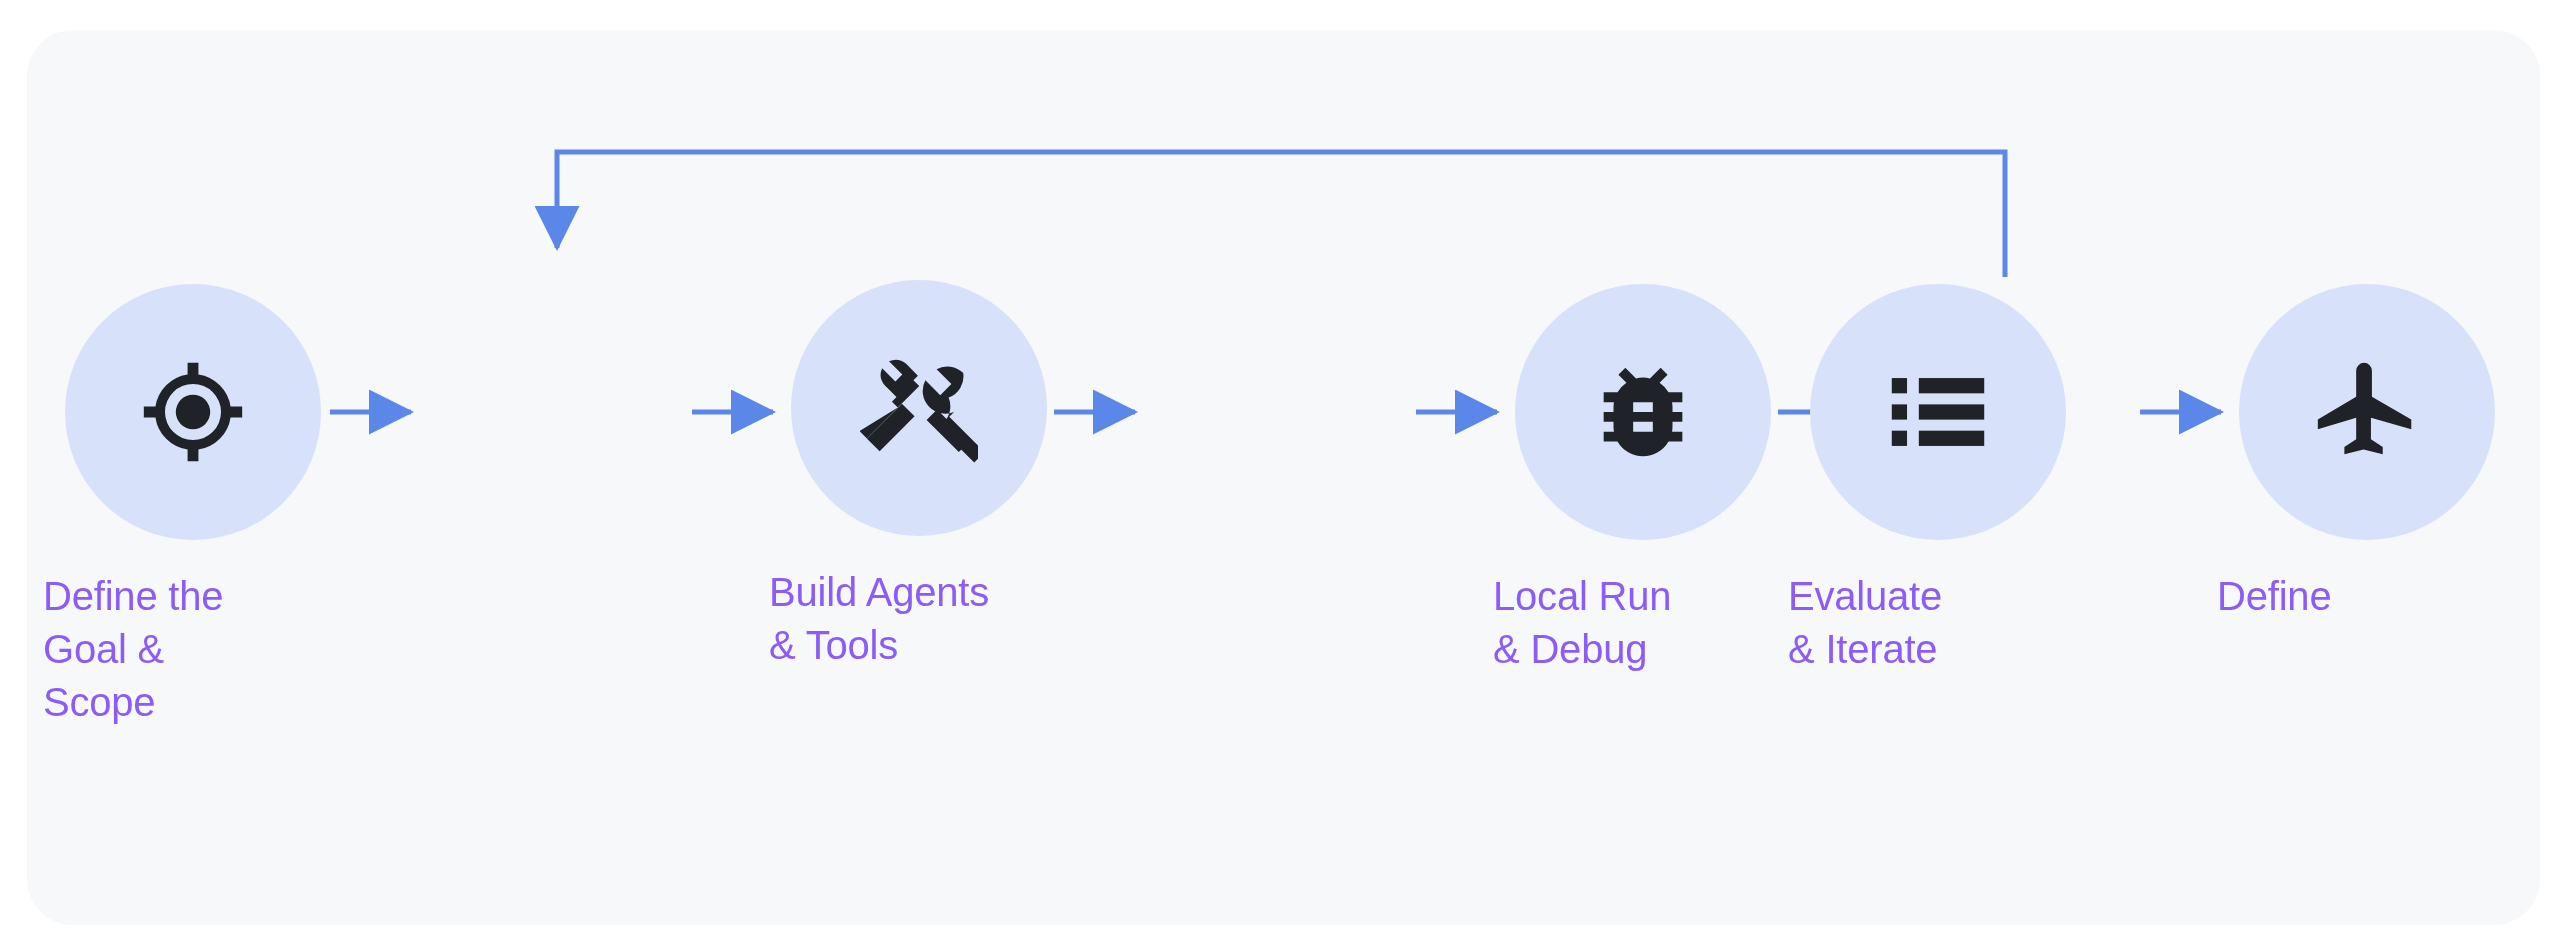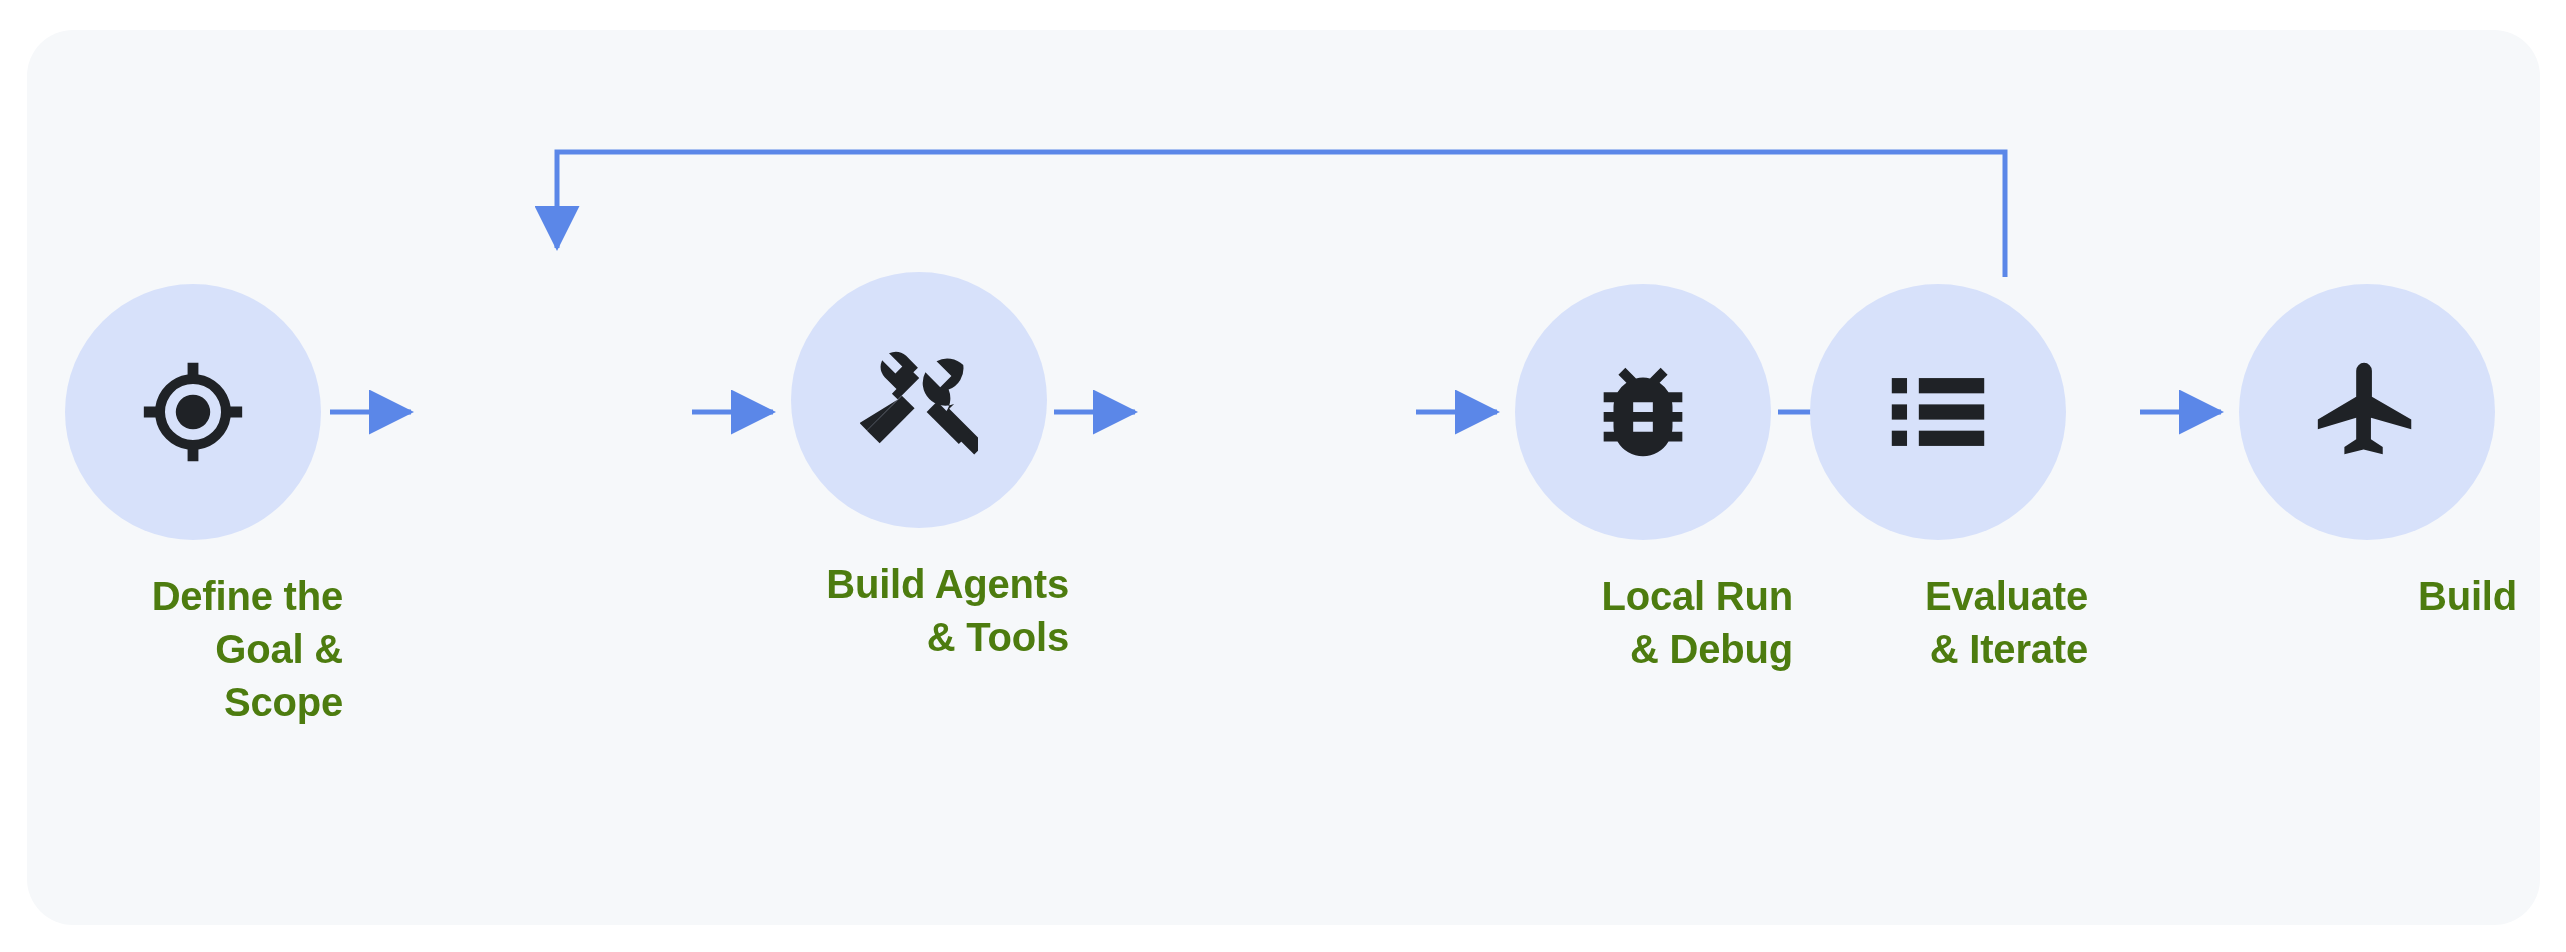--- a/index.html
+++ b/index.html
@@ -64,27 +64,27 @@
     height: 118px;
     display: block;
     color: #1f2226;
   }
 
   .step-icon svg { width: 100%; height: 100%; display: block; }
 
   .step-label {
     margin-top: 30px;
     width: 300px;
-    text-align: right;
+    text-align: left;
     font-size: 40px;
     line-height: 1.32;
-    color: #4d7c0f;
+    color: #8b5cf6;
     font-family: "Liberation Sans", sans-serif;
     white-space: pre-line;
-    font-weight: 700;
+    font-weight: 400;
     letter-spacing: -0.2px;
   }
 </style>
 </head>
 <body>
 
 <div id="workflow-card"></div>
 
 <svg id="connectors" viewBox="0 0 2566 952" xmlns="http://www.w3.org/2000/svg">
   <defs>
@@ -118,21 +118,21 @@
           <path d="M13.1 2h-2.2v2.36A7.77 7.77 0 0 0 4.36 10.9H2v2.2h2.36a7.77 7.77 0 0 0 6.54 6.54V22h2.2v-2.36a7.77 7.77 0 0 0 6.54-6.54H22v-2.2h-2.36A7.77 7.77 0 0 0 13.1 4.36V2zm-1.1 4.3a5.7 5.7 0 1 1 0 11.4 5.7 5.7 0 0 1 0-11.4z"></path>
         </svg>
       </span>
     </div>
     <div class="step-label">Define the
 Goal &amp;
 Scope</div>
   </div>
 
 
-  <div class="step-node" style="left:791px; top:272px;">
+  <div class="step-node" style="left:791px; top:280px;">
     <div class="step-circle">
       <span class="step-icon">
         <svg viewBox="0 0 24 24" fill="currentColor" xmlns="http://www.w3.org/2000/svg">
           <path d="M1.4 18.2 12.05 7.55l-1.2-1.2.93-.93-2.4-2.4A3.3 3.3 0 0 0 5.9 2.5L8.6 5.2 7.2 6.6 4.5 3.9a3.3 3.3 0 0 0 .52 3.48l2.4 2.4-.93.93 1.2 1.2L-.1 16.7l1.5 1.5z"></path>
           <path d="M1.42 18.23 4 20.8l7.1-7.1-2.58-2.58-7.1 7.1z"></path>
           <path d="M22.6 4.9a4.6 4.6 0 0 0-5.43-.8l3.02 3.02-2.27 2.27-3.02-3.02a4.6 4.6 0 0 0 .8 5.43 4.6 4.6 0 0 0 5.04 1l-.99.99 7.2 7.2-2.12 2.12-7.2-7.2.99-.99a4.6 4.6 0 0 0 1-5.04 4.6 4.6 0 0 0 2.98-4.98z" transform="translate(-1.6,0)"></path>
           <path d="M13.55 14.42 20.1 20.97l2.12-2.12-6.55-6.55-2.12 2.12z"></path>
         </svg>
       </span>
     </div>
@@ -171,16 +171,16 @@
   </div>
 
   <div class="step-node" style="left:2239px; top:284px;">
     <div class="step-circle">
       <span class="step-icon">
         <svg viewBox="0 0 24 24" fill="currentColor" xmlns="http://www.w3.org/2000/svg">
           <path d="M21 15.5v-2l-8-4.6V3.6a1.6 1.6 0 0 0-3.2 0v5.3L2 13.5v2l7.8-2.35v4.4L7.4 19.1V20.6l3.9-.95 3.9.95V19.1l-2.4-1.55v-4.4L21 15.5z"></path>
         </svg>
       </span>
     </div>
-    <div class="step-label">Build</div>
+    <div class="step-label">Define</div>
   </div>
 
 </div>
 
 </body></html>

